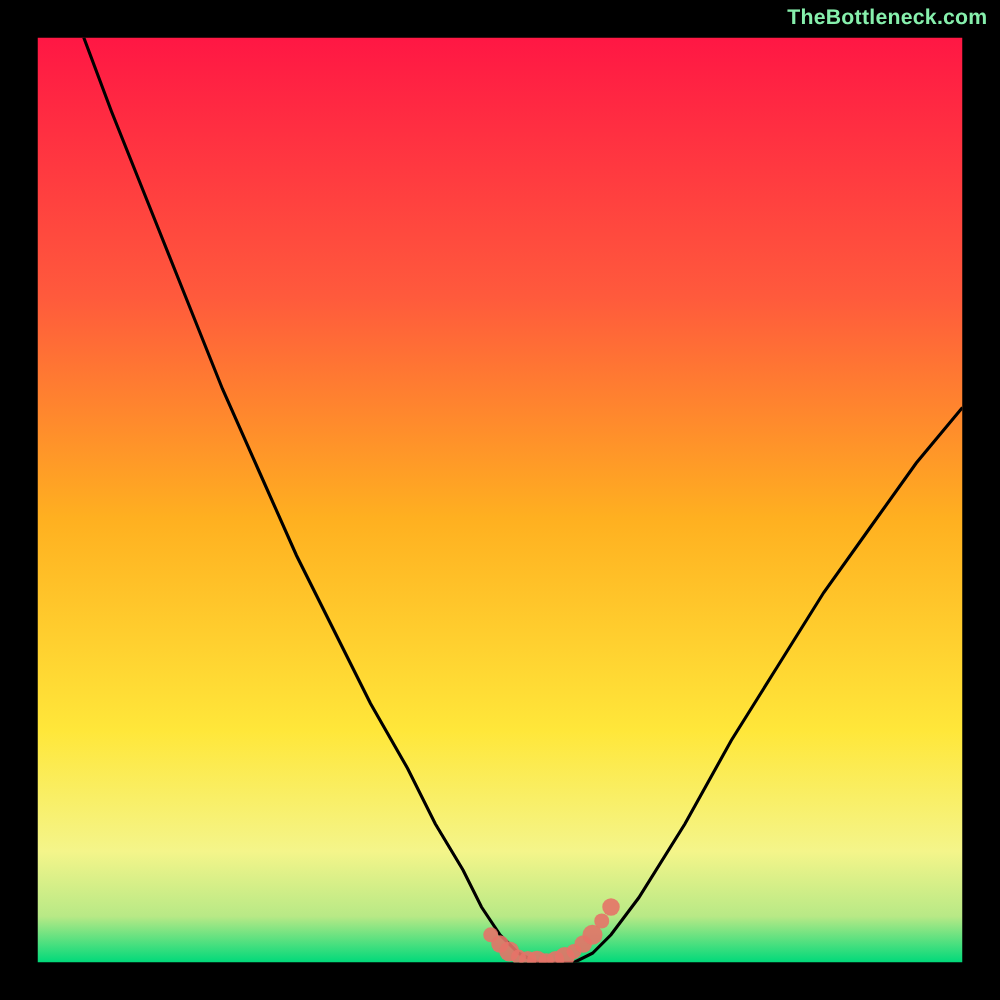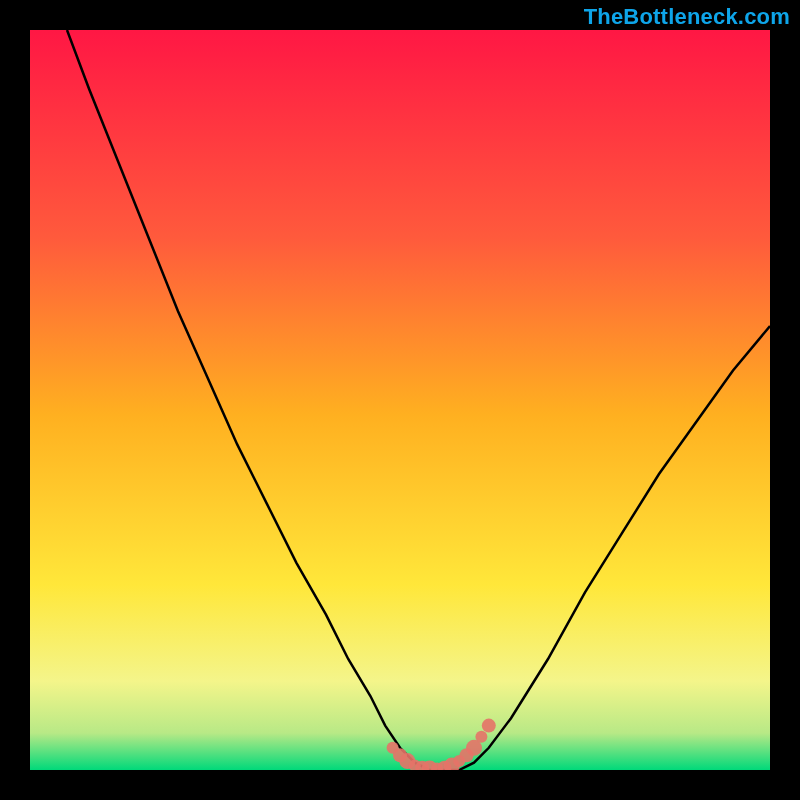--- a/index.html
+++ b/index.html
@@ -23,22 +23,22 @@
     position: absolute;
     top: 30px;
     left: 30px;
     width: 740px;
     height: 740px;
   }
   .watermark {
     position: absolute;
     top: 4px;
     right: 10px;
-    color: #0ea5e9;
-    font-size: 22px;
+    color: #86efac;
+    font-size: 17px;
     font-weight: 600;
     letter-spacing: 0.2px;
   }
 </style>
 </head>
 <body>
 
 <div class="frame">
   <div class="watermark">TheBottleneck.com</div>
   <svg class="plot" viewBox="0 0 740 740" preserveAspectRatio="none">

